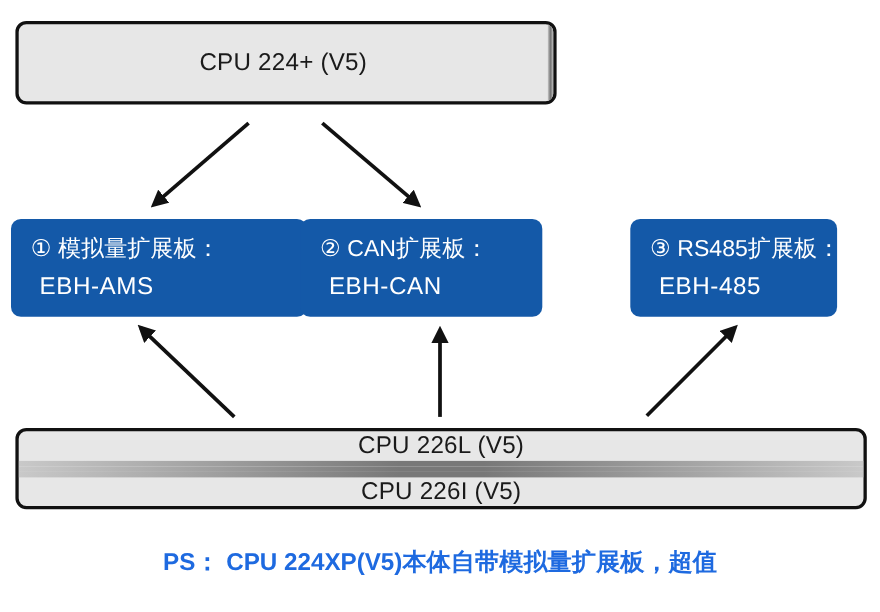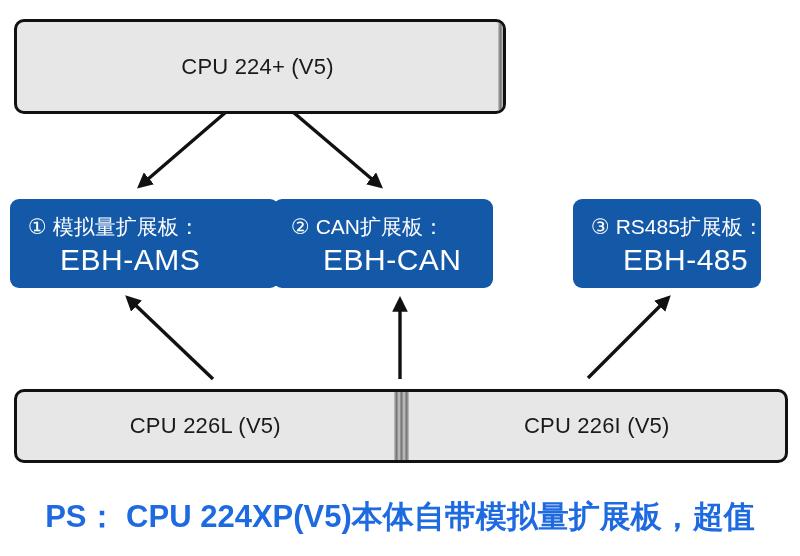--- a/index.html
+++ b/index.html
@@ -17,22 +17,22 @@
   .cpu-group {
     position: absolute;
     display: flex;
     align-items: stretch;
     background: var(--box-fill, #e7e7e7);
     border: 3px solid var(--outline, #111111);
     border-radius: 10px;
     box-sizing: border-box;
     overflow: hidden;
   }
-  .cpu-group.top    { left: 14px; top: 19px;  width: 492px; height: 95px; }
-  .cpu-group.bottom { left: 14px; top: 389px; width: 774px; height: 74px; }
+  .cpu-group.top    { left: 14px; top: 19px;  width: 492px; height: 76px; }
+  .cpu-group.bottom { left: 14px; top: 389px; width: 774px; height: 74px; flex-direction: column; }
   .cpu-cell {
     flex: 1 1 0;
     display: flex;
     align-items: center;
     justify-content: center;
     font-size: 22px;
     color: var(--text-dark, #1a1a1a);
     white-space: nowrap;
     letter-spacing: 0.2px;
   }
@@ -46,32 +46,32 @@
     position: absolute;
     top: 199px;
     height: 89px;
     background: var(--board-blue, #1459a8);
     border-radius: 9px;
     color: var(--board-text, #ffffff);
     box-sizing: border-box;
     padding: 11px 10px 0 18px;
   }
   .board .line1 { font-size: 21px; line-height: 33px; white-space: nowrap; }
-  .board .line2 { font-size: 30px; line-height: 33px; margin-left: 32px; letter-spacing: 0.5px; }
+  .board .line2 { font-size: 22px; line-height: 33px; margin-left: 8px; letter-spacing: 0.5px; }
   .board.b1 { left: 10px;  width: 269px; }
   .board.b2 { left: 273px; width: 220px; }
   .board.b3 { left: 573px; width: 188px; }
 
   
   .note {
     position: absolute;
     left: 0; top: 496px;
     width: 800px;
     text-align: center;
-    font-size: 31px;
+    font-size: 22px;
     font-weight: bold;
     color: var(--note-blue, #1e6ae0);
     white-space: nowrap;
   }
 </style>
 </head>
 <body>
 
 <div class="stage">
 

